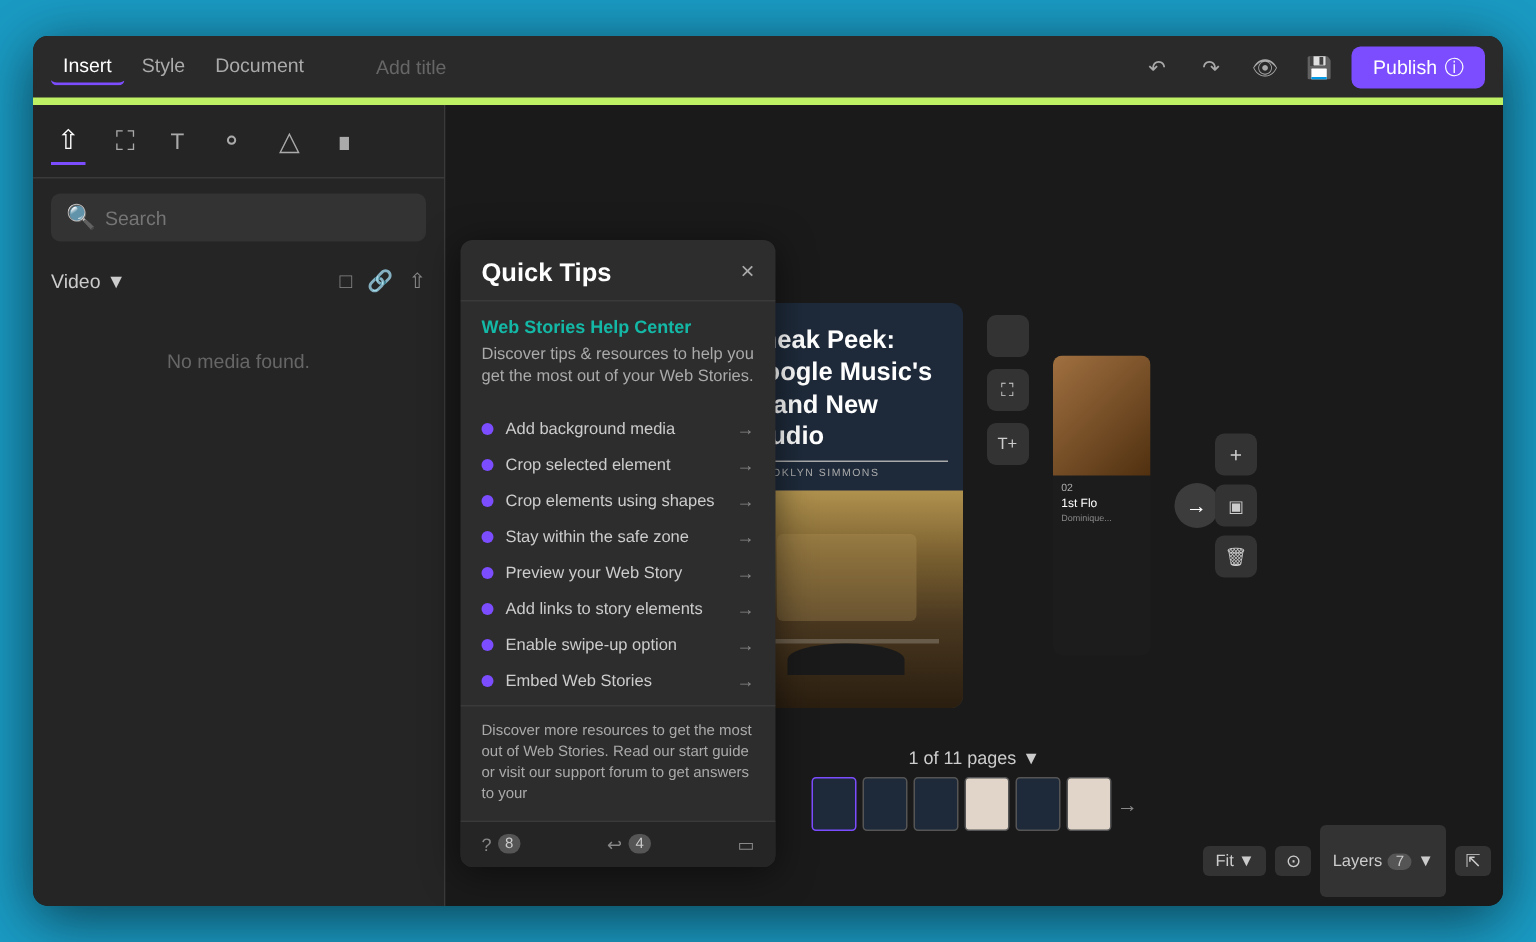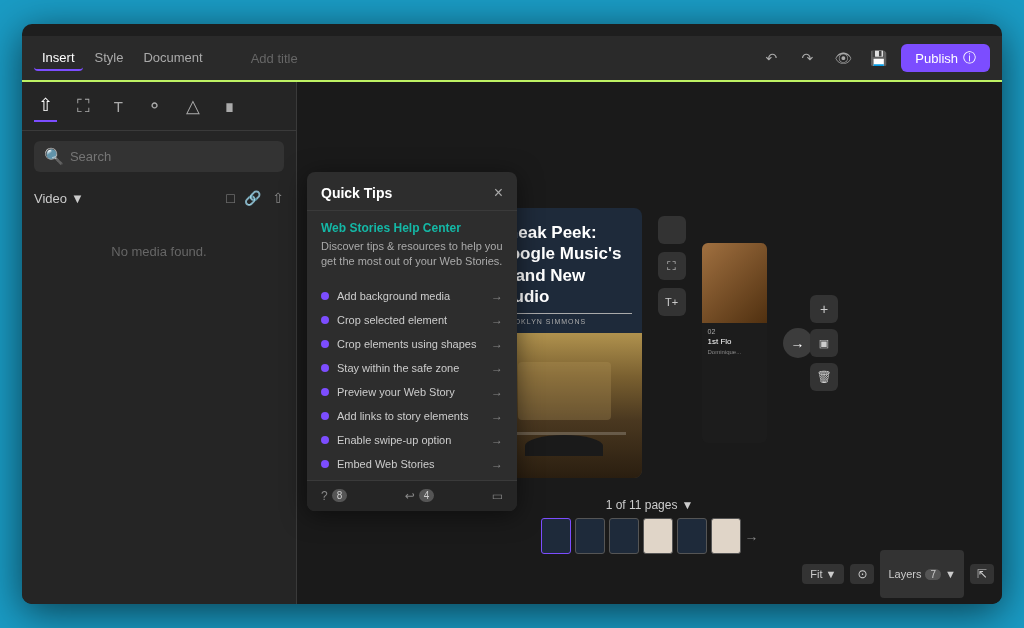--- a/index.html
+++ b/index.html
@@ -23,23 +23,22 @@
       overflow: hidden;
       box-shadow: 0 8px 40px rgba(0,0,0,0.6);
     }
     
     .header {
       background: #2a2a2a;
       height: 46px;
       display: flex;
       align-items: center;
       padding: 0 12px;
-      border-bottom: 2px solid #bef264;
+      border-bottom: 5px solid #bef264;
       flex-shrink: 0;
-      margin-top: 12px;
     }
     .header-tabs {
       display: flex;
       gap: 4px;
       margin-right: 20px;
     }
     .header-tab {
       color: #aaa;
       font-size: 13px;
       padding: 4px 8px;
@@ -176,21 +175,21 @@
     }
     .qt-header {
       display: flex;
       align-items: center;
       justify-content: space-between;
       padding: 12px 14px 8px;
       border-bottom: 1px solid #3a3a3a;
     }
     .qt-title {
       color: #fff;
-      font-size: 14px;
+      font-size: 17px;
       font-weight: 600;
     }
     .qt-close {
       color: #aaa;
       cursor: pointer;
       font-size: 16px;
     }
     .qt-subtitle {
       color: #14b8a6;
       font-size: 12px;
@@ -505,20 +504,21 @@
           <div class="qt-bullet"></div>
           <span class="qt-item-text">Enable swipe-up option</span>
           <span class="qt-arrow">→</span>
         </div>
         <div class="qt-item">
           <div class="qt-bullet"></div>
           <span class="qt-item-text">Embed Web Stories</span>
           <span class="qt-arrow">→</span>
         </div>
       </div>
+      <div class="qt-footer">Discover more resources to get the most out of Web Stories. Read our start guide or visit our support forum to get answers to your</div>
       <div class="qt-bottom-bar">
         <div class="qt-bottom-icon">
           <span>?</span>
           <span class="qt-badge">8</span>
         </div>
         <div class="qt-bottom-icon">
           <span>↩</span>
           <span class="qt-badge">4</span>
         </div>
         <div class="qt-bottom-icon">

